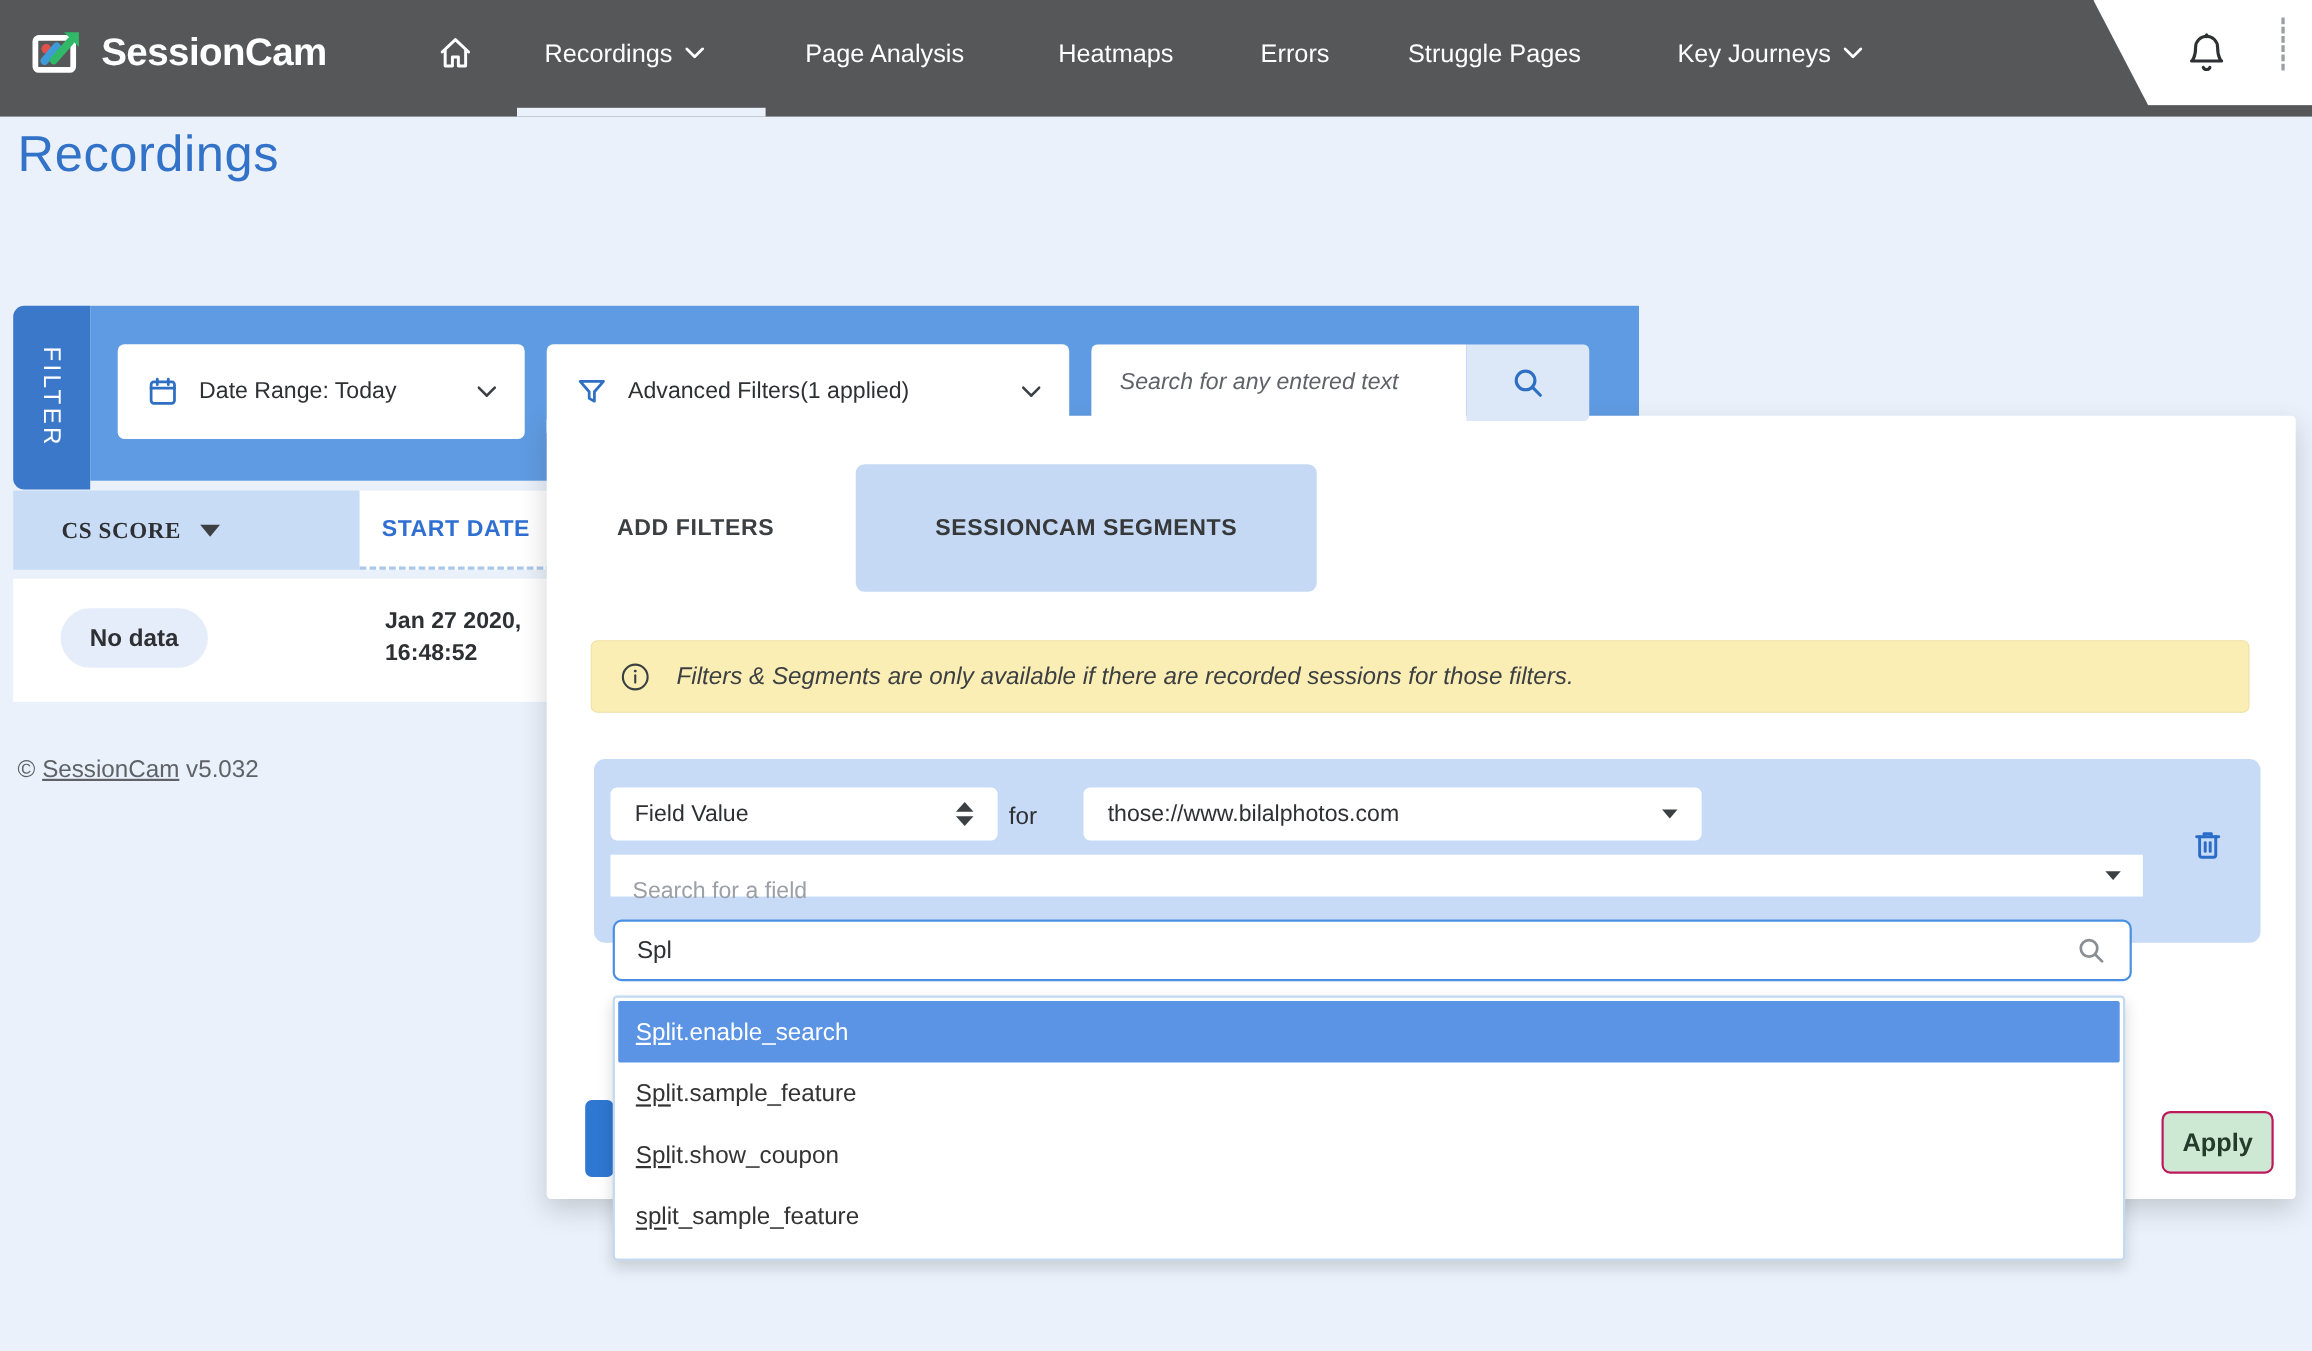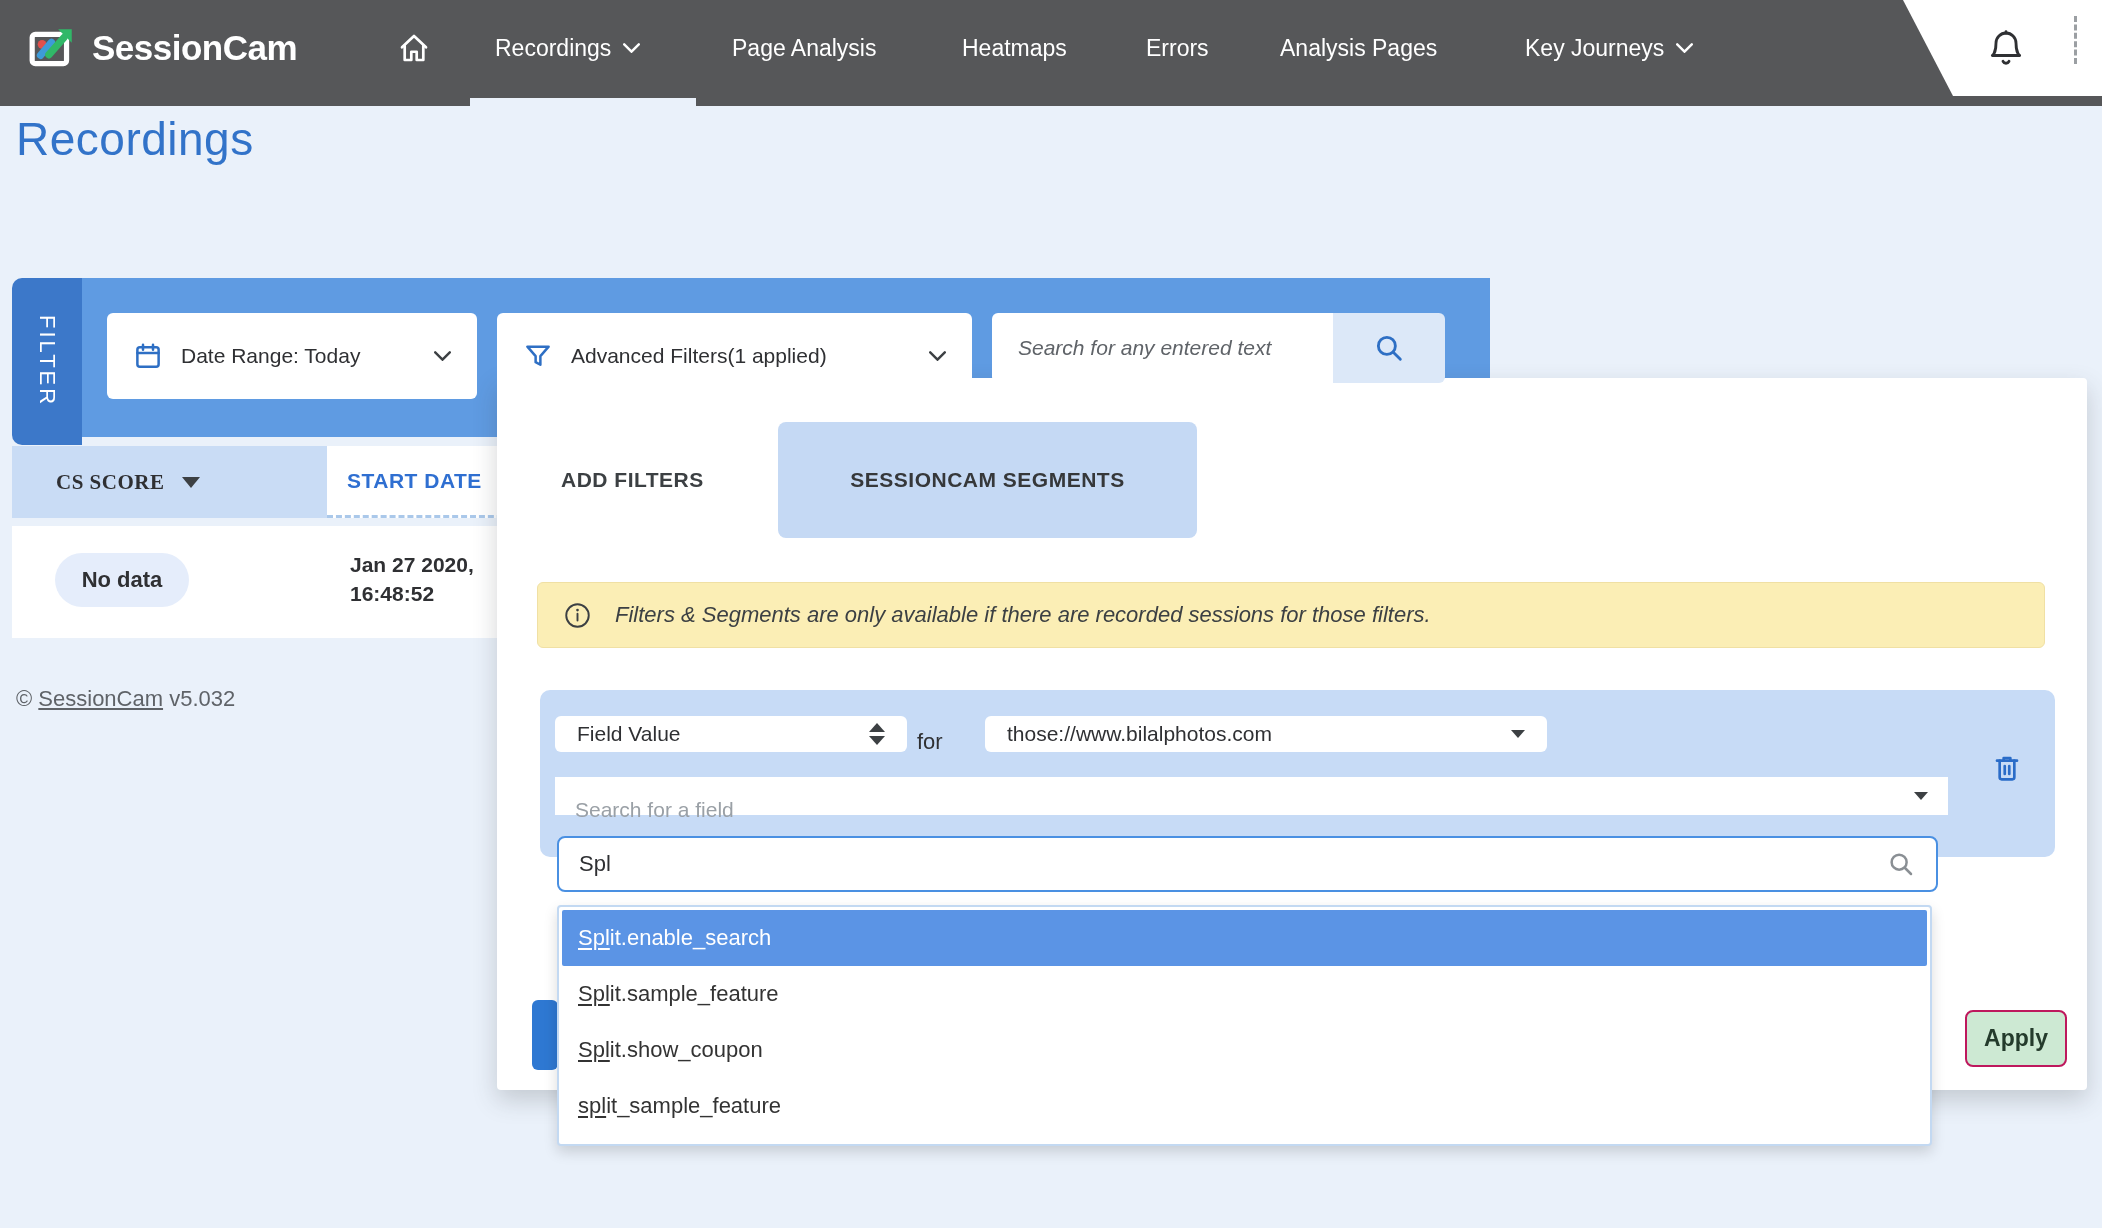--- a/index.html
+++ b/index.html
@@ -62,21 +62,21 @@
   .mtab-add { position:absolute; left:40px; top:44px; height:116px; padding:0 24px; display:flex; align-items:center;
               font-size:21px; font-weight:700; color:#3c4043; letter-spacing:0.5px; cursor:pointer; }
   .mtab-seg { position:absolute; left:281px; top:44px; width:419px; height:116px; background:#c5d9f4; border-radius:8px;
               display:flex; align-items:center; justify-content:center; font-size:21px; font-weight:700; color:#36383a;
               letter-spacing:0.5px; cursor:pointer; }
   .notice { position:absolute; left:40px; top:204px; width:1508px; height:66px; background:#fbeeb5;
             border:1px solid #f0e0a4; border-radius:6px; display:flex; align-items:center; padding:0 26px; gap:24px; }
   .notice-text { font-style:italic; font-size:22px; color:#3c4043; }
   .panel { position:absolute; left:43px; top:312px; width:1515px; height:167px; background:#c7dbf6; border-radius:10px; }
   .select-box { position:absolute; background:#fff; border-radius:6px; display:flex; align-items:center;
-                padding:0 22px; height:36px; cursor:pointer; }
+                padding:0 22px; height:48px; cursor:pointer; }
   .fv-select { left:58px; top:338px; width:352px; }
   .url-select { left:488px; top:338px; width:562px; }
   .select-label { font-size:21px; color:#2f3033; white-space:nowrap; }
   .for-label { position:absolute; left:420px; top:338px; height:52px; display:flex; align-items:center;
                font-size:22px; font-weight:500; color:#2f3033; }
   .spinner { margin-left:auto; display:flex; flex-direction:column; gap:4px; align-items:center; }
   .tri-up   { width:0;height:0;border-left:8px solid transparent;border-right:8px solid transparent;border-bottom:9px solid #3c4043; }
   .tri-down { width:0;height:0;border-left:8px solid transparent;border-right:8px solid transparent;border-top:9px solid #3c4043; }
   .tri-down.sm { border-left-width:7px;border-right-width:7px;border-top-width:8px; margin-left:auto; }
   .trash-btn { position:absolute; left:1488px; top:368px; width:44px; height:44px; display:flex;
@@ -138,21 +138,21 @@
     <div class="nav-item ni-1">
       <span>Page Analysis</span>
     </div>
     <div class="nav-item ni-2">
       <span>Heatmaps</span>
     </div>
     <div class="nav-item ni-3">
       <span>Errors</span>
     </div>
     <div class="nav-item ni-4">
-      <span>Analysis Pages</span>
+      <span>Struggle Pages</span>
     </div>
     <div class="nav-item ni-5">
       <span>Key Journeys</span>
       <span>
         <svg width="17" height="10" viewBox="0 0 14 8" fill="none" stroke="#ffffff" stroke-width="2" stroke-linecap="round">
             <path d="M1 1l6 6 6-6"></path>
           </svg>
       </span>
     </div>
 

